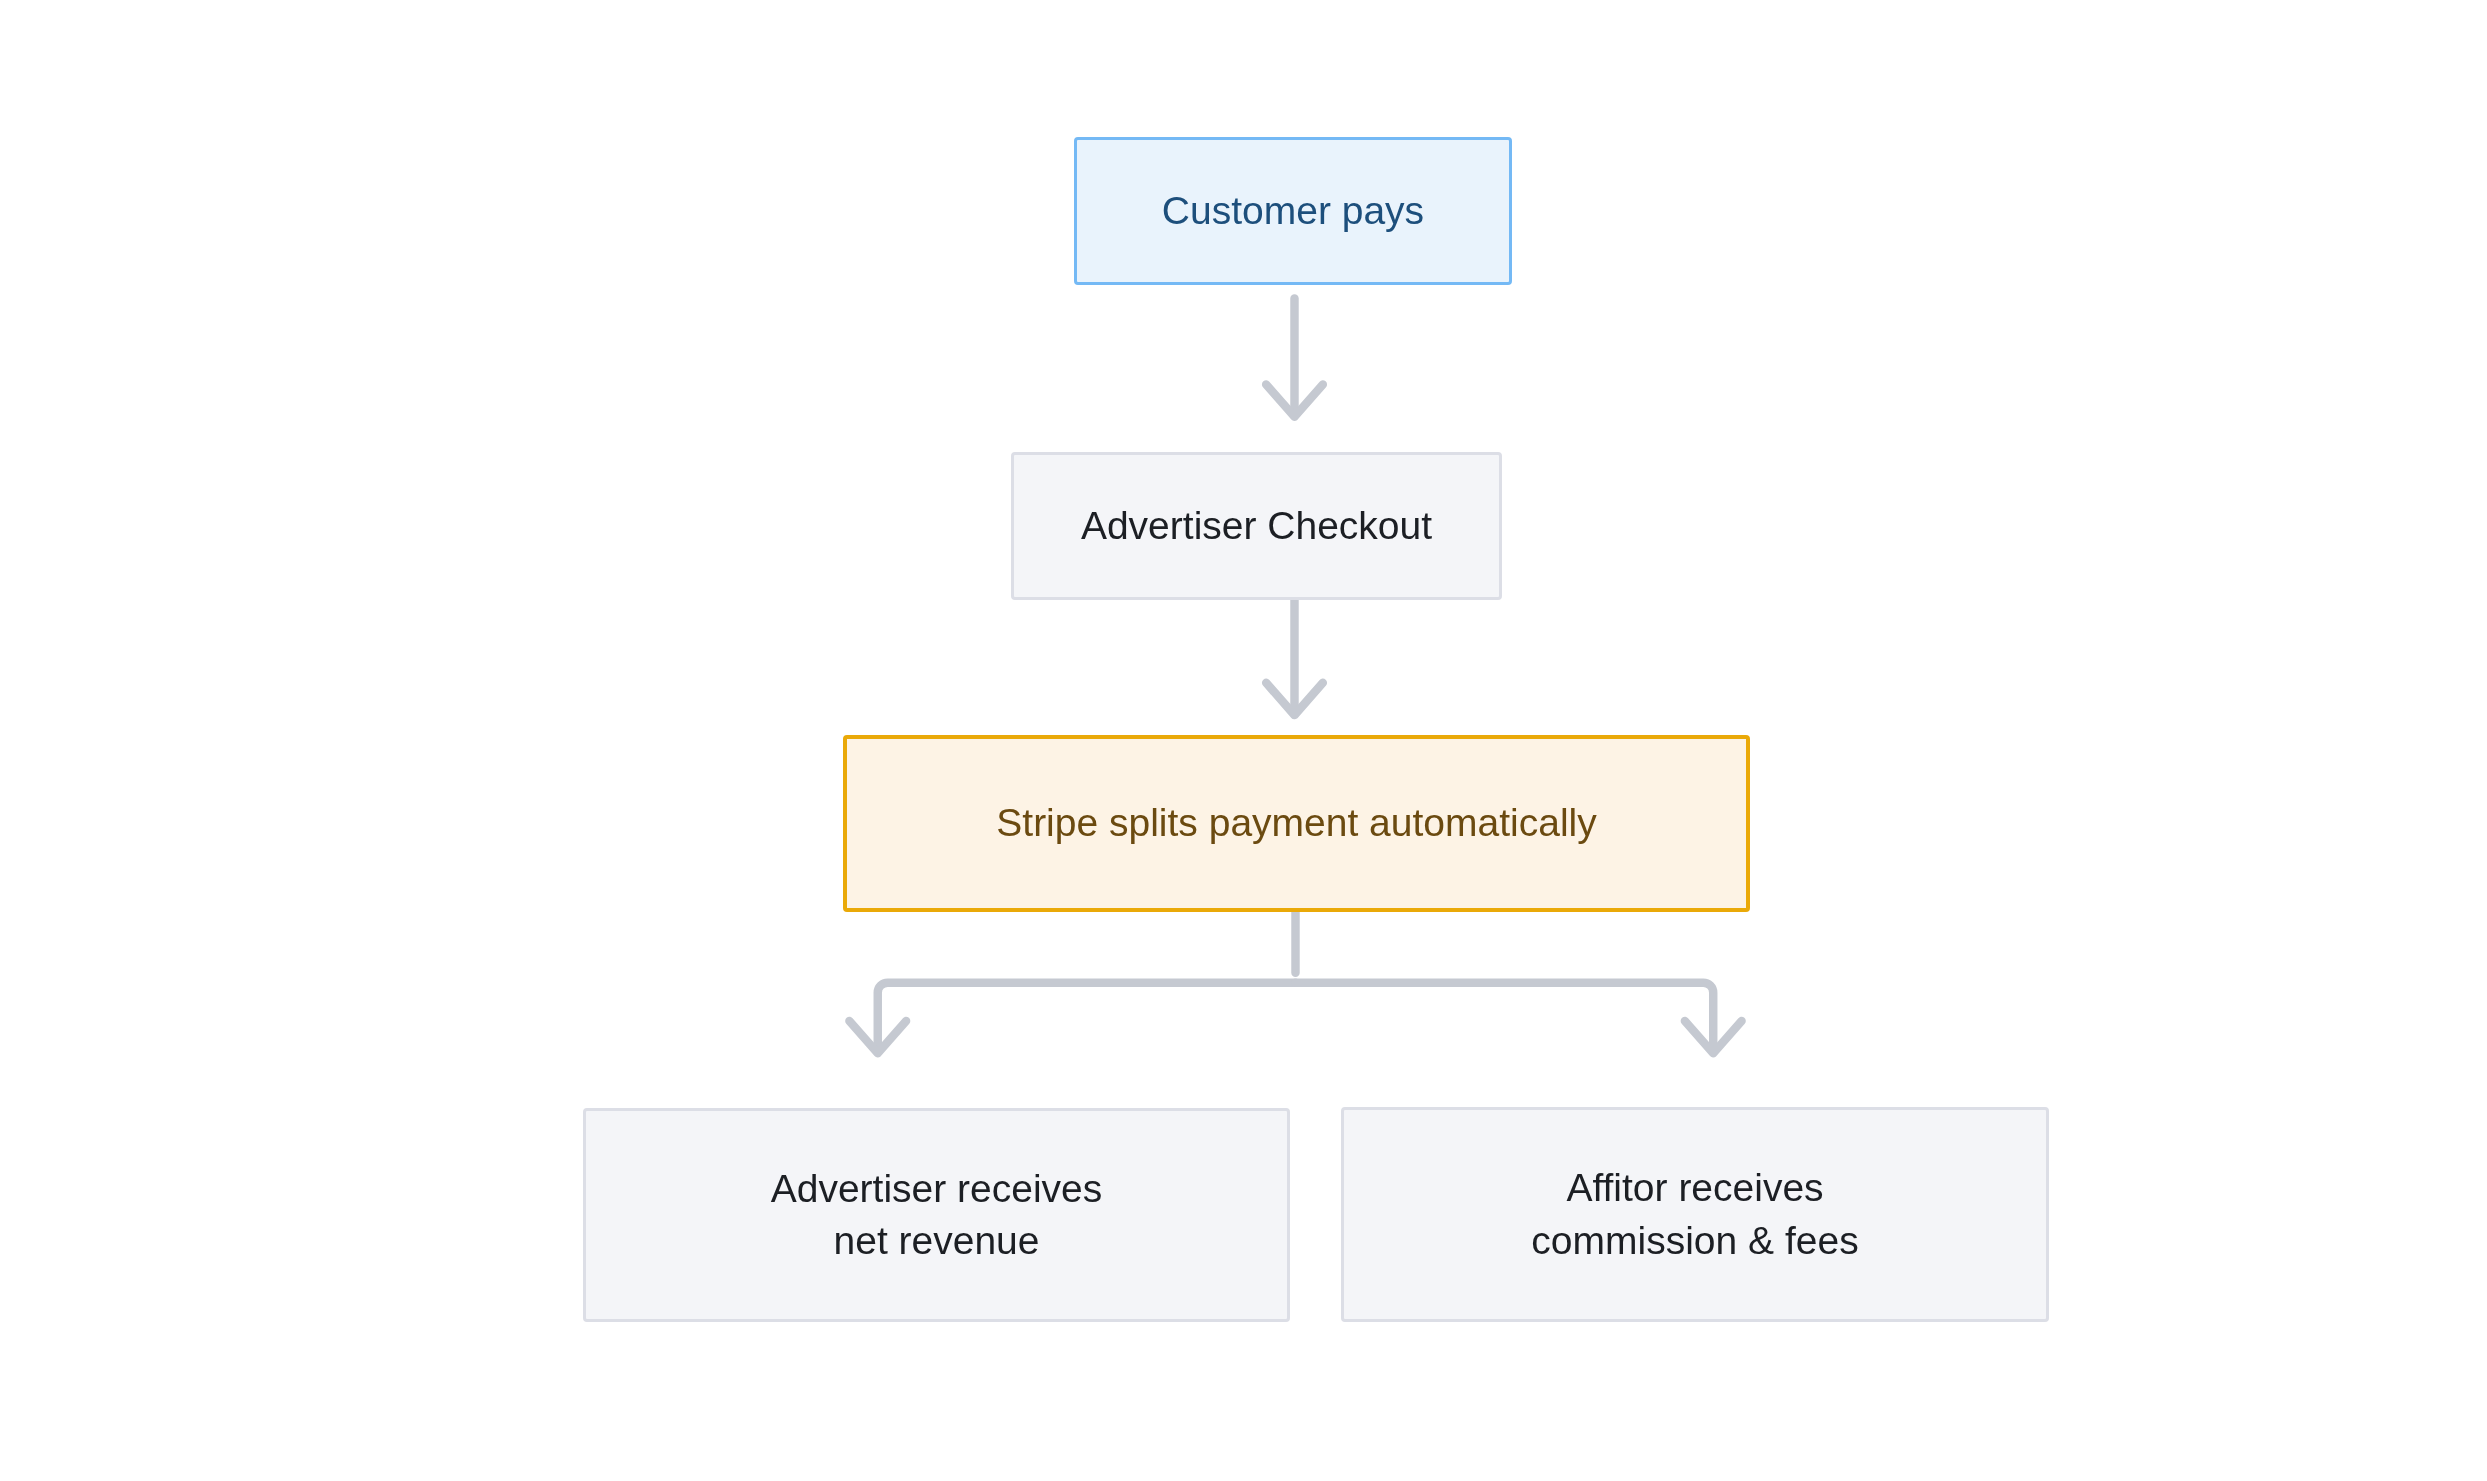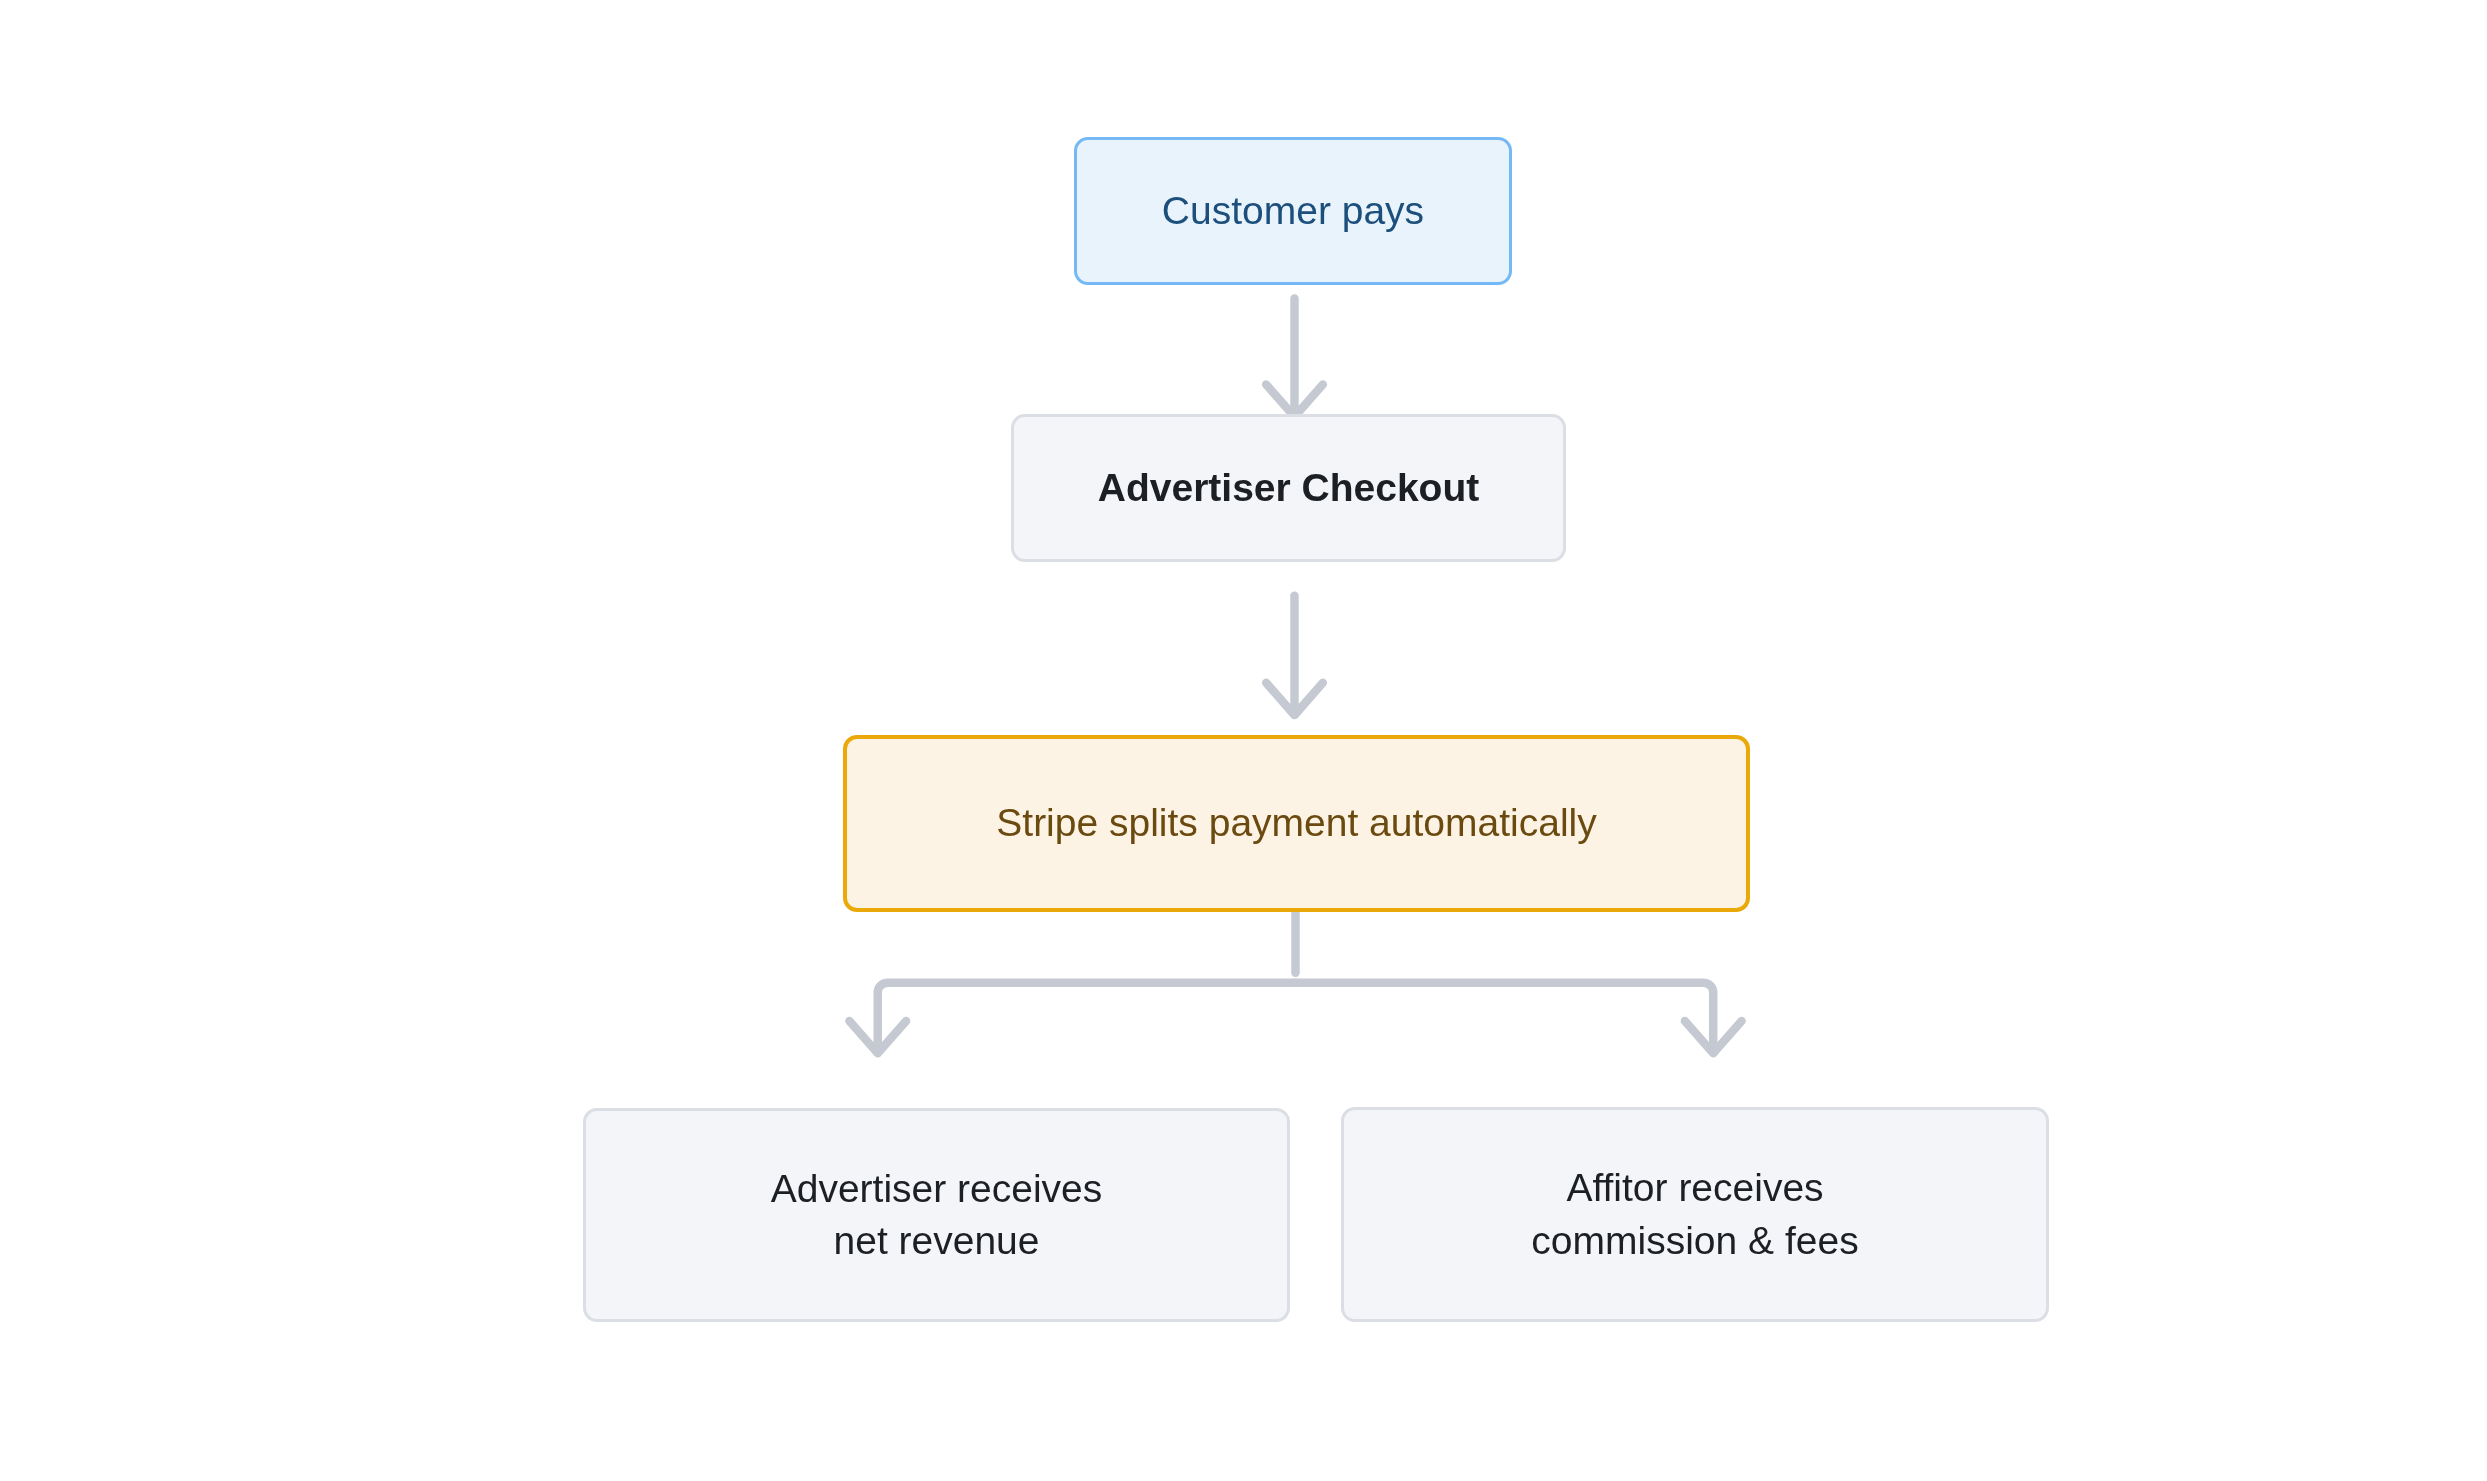--- a/index.html
+++ b/index.html
@@ -27,21 +27,21 @@
     height: 1481px;
     pointer-events: none;
   }
   .node {
     position: absolute;
     box-sizing: border-box;
     display: flex;
     align-items: center;
     justify-content: center;
     text-align: center;
-    border-radius: 14px;
+    border-radius: 4px;
     border-style: solid;
     line-height: 1.34;
   }
   .node .label {
     display: block;
     white-space: pre-line;
   }
 
   
   #node-customer-pays {
@@ -52,29 +52,28 @@
     background: #e9f3fc;
     border-color: #74b9f5;
     border-width: 3.5px;
     color: #1d4f7c;
     font-size: 39px;
   }
 
   
   #node-advertiser-checkout {
     left: 1011px;
-    top: 414px;
-    width: 555px;
+    top: 452px;
+    width: 491px;
     height: 148px;
     background: #f4f5f8;
     border-color: #dcdee6;
     border-width: 3.5px;
     color: #1c1f24;
     font-size: 39px;
-    font-weight: bold;
   }
 
   
   #node-stripe-split {
     left: 843px;
     top: 735px;
     width: 907px;
     height: 177px;
     background: #fdf3e5;
     border-color: #eaa908;

